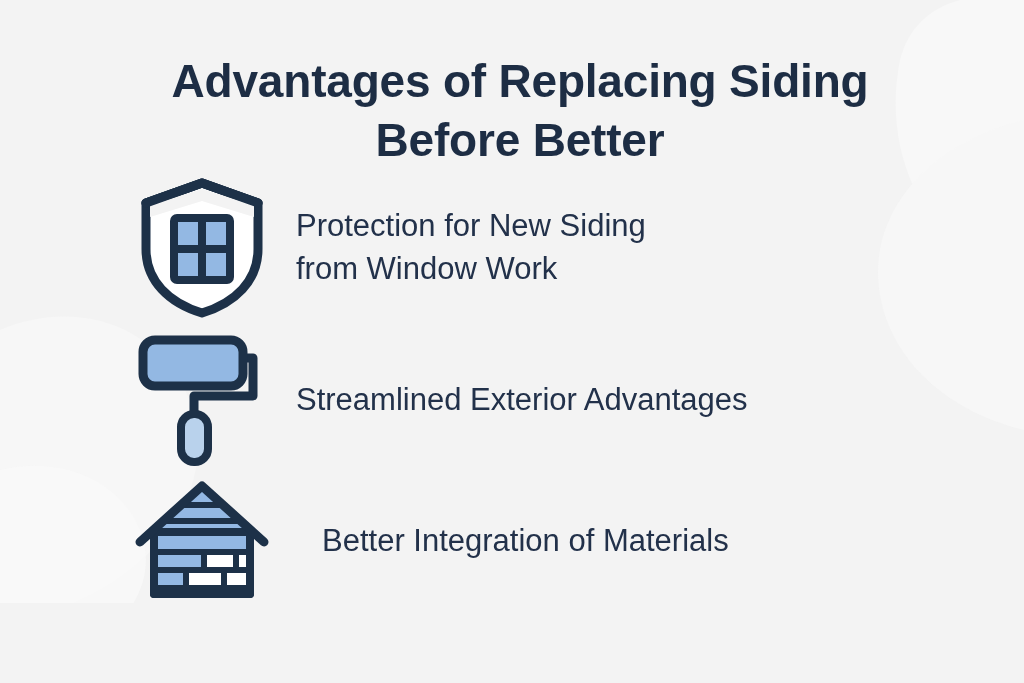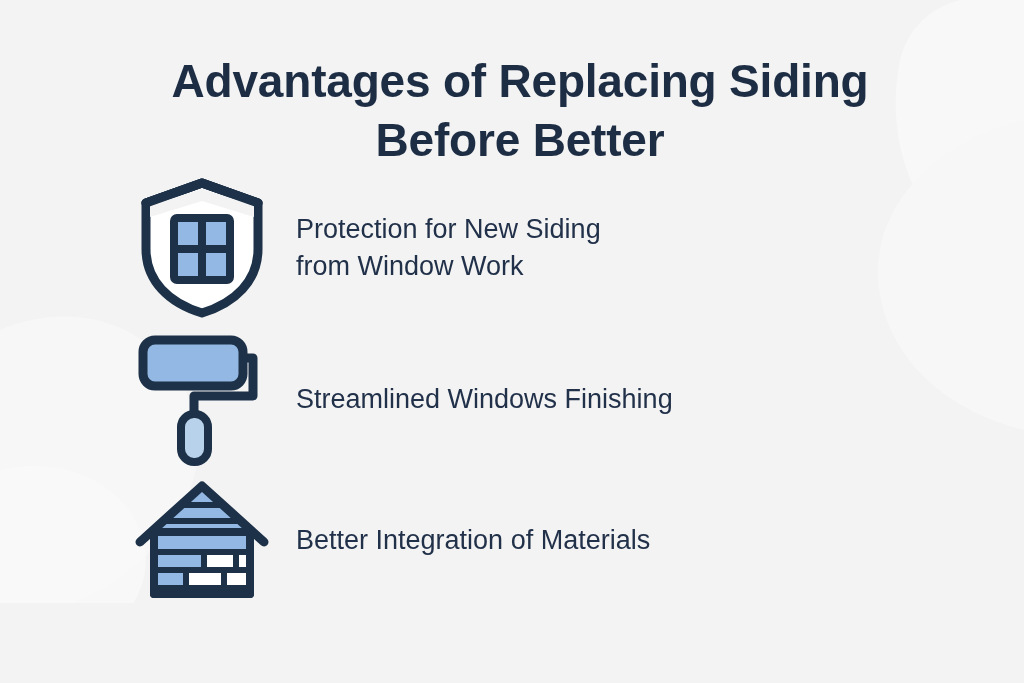--- a/index.html
+++ b/index.html
@@ -59,35 +59,35 @@
 
   
   .row {
     position: absolute;
     display: flex;
     align-items: center;
     left: 126px;
   }
   .row-1 { top: 178px; }
   .row-2 { top: 334px; }
-  .row-3 { top: 476px; }
+  .row-3 { top: 476px; gap: 26px; }
 
   .icon-cell {
     width: 152px;
     height: 140px;
     flex: 0 0 152px;
     display: flex;
     align-items: center;
     justify-content: center;
   }
   .row-2 .icon-cell { height: 132px; }
   .row-3 .icon-cell { height: 130px; }
 
   .row-label {
-    font-size: 27px;
+    font-size: 31px;
     line-height: 1.38;
     color: #22314a;
     font-weight: normal;
     margin-left: 18px;
     white-space: pre-line;
   }
 </style>
 </head>
 <body>
 
@@ -135,21 +135,21 @@
       <div class="icon-cell">
         <svg width="130" height="132" viewBox="0 0 130 132" xmlns="http://www.w3.org/2000/svg">
 
           <path d="M103,24 L116,24 L116,62 L57,62 L57,84" fill="none" stroke="#1d3148" stroke-width="9" stroke-linecap="round" stroke-linejoin="round"></path>
 
           <rect x="6" y="6" width="100" height="46" rx="12" fill="#93b8e3" stroke="#1d3148" stroke-width="9" stroke-linejoin="round"></rect>
 
           <rect x="44" y="80" width="27" height="48" rx="13" fill="#b9d2ec" stroke="#1d3148" stroke-width="8" stroke-linejoin="round"></rect>
         </svg>
       </div>
-      <div class="row-label">Streamlined Windows Finishing</div>
+      <div class="row-label">Streamlined Exterior Advantages</div>
     </div>
 
     <div class="row row-3">
       <div class="icon-cell">
         <svg width="140" height="130" viewBox="0 0 140 130" xmlns="http://www.w3.org/2000/svg">
           <defs>
             <clipPath id="roofClip">
               <path d="M70,12 L124,60 L16,60 Z"></path>
             </clipPath>
             <clipPath id="wallClip">

